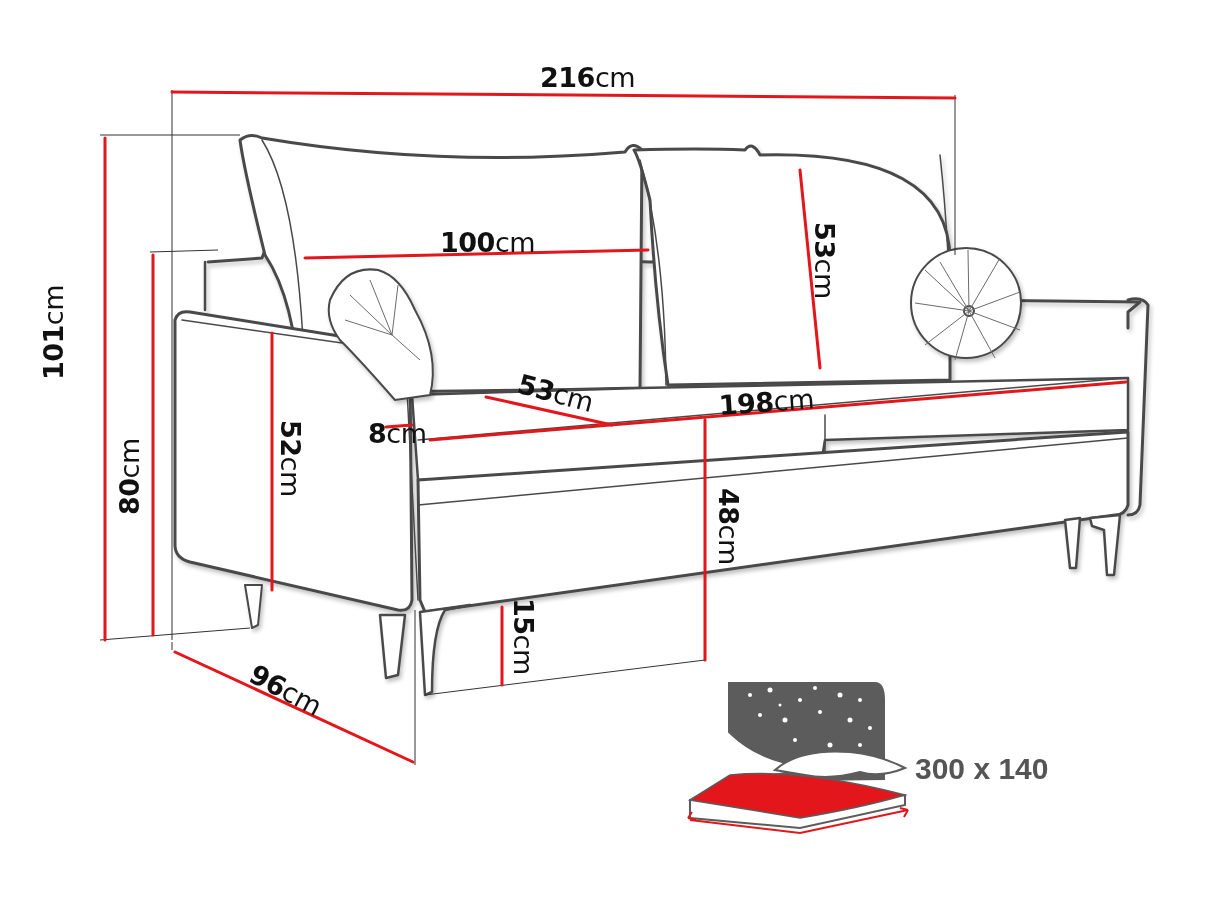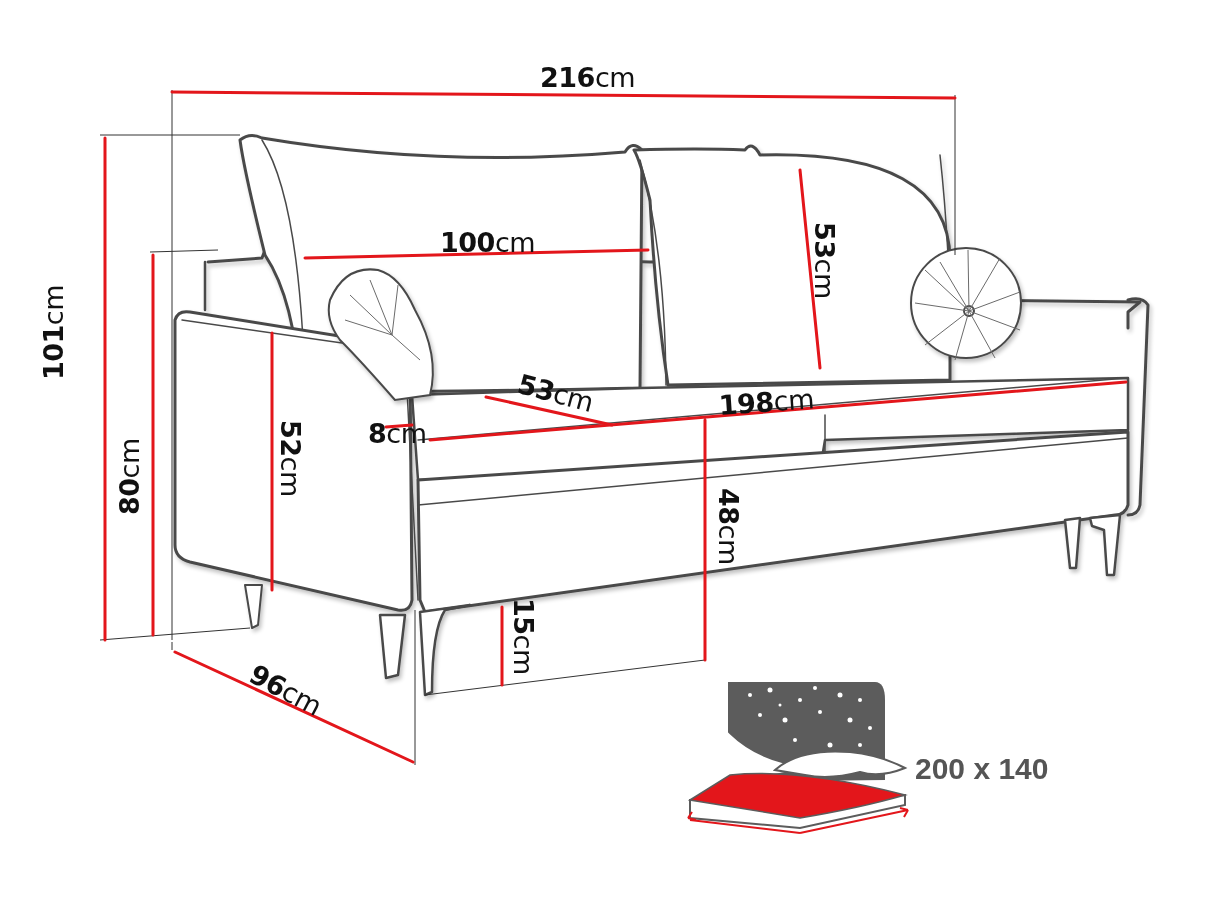--- a/index.html
+++ b/index.html
@@ -174,14 +174,14 @@
   </div>
 
   <div class="dim-label" style="left:742px;top:488px;transform:rotate(90deg);transform-origin:left top;">
     <span class="num">48</span><span class="unit">cm</span>
   </div>
 
   <div class="dim-label" style="left:537px;top:598px;transform:rotate(90deg);transform-origin:left top;">
     <span class="num">15</span><span class="unit">cm</span>
   </div>
 
-  <div class="bed-label" style="left:915px;top:752px;">200 x 140</div>
+  <div class="bed-label" style="left:915px;top:752px;">300 x 140</div>
 </div>
 
 </body></html>

